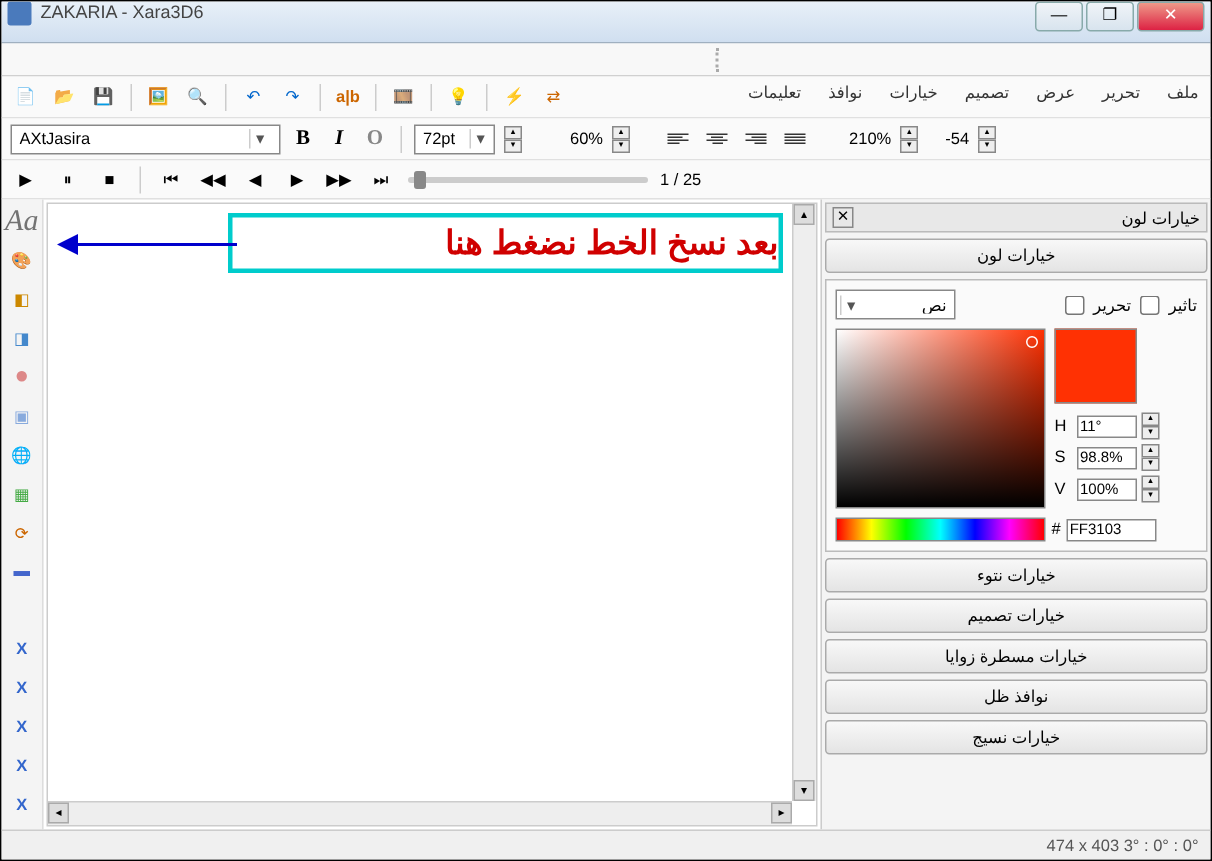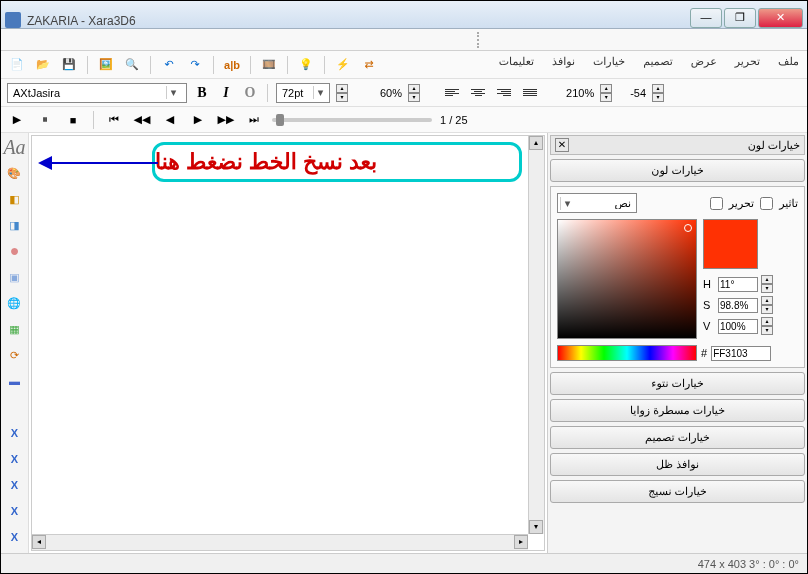--- a/index.html
+++ b/index.html
@@ -1,18 +1,18 @@
 <!DOCTYPE html>
 <html><head>
 <meta charset="utf-8">
 <style>
 * { box-sizing: border-box; margin: 0; padding: 0; }
 body { font-family: Tahoma, Arial, sans-serif; font-size: 11px; background: #fff; width: 808px; height: 574px; overflow: hidden; position: relative; border: 1px solid #000; }
 
-.titlebar { height: 28px; background: linear-gradient(to bottom, #e8f0f8, #d0dff0); display: flex; align-items: flex-end; padding: 0 4px; border-bottom: 1px solid #a0b0c0; }
+.titlebar { height: 28px; background: linear-gradient(to bottom, #e8f0f8, #d0dff0); display: flex; align-items: flex-start; padding: 0 4px; border-bottom: 1px solid #a0b0c0; }
 .titlebar .app-icon { width: 16px; height: 16px; background: #4a7abc; border-radius: 2px; margin-right: 6px; }
 .titlebar .title { color: #444; font-size: 12px; }
 .titlebar .win-controls { margin-left: auto; display: flex; gap: 2px; }
 .win-btn { width: 32px; height: 20px; border: 1px solid #8aa; background: linear-gradient(#f0f4f8,#d8e4ee); border-radius: 3px; text-align: center; line-height: 16px; font-size: 11px; cursor: pointer; }
 .win-btn.close { background: linear-gradient(#e98,#d24); color: #fff; width: 45px; }
 
 .menubar { height: 22px; display: flex; flex-direction: row-reverse; align-items: center; padding: 0 8px; gap: 18px; border-bottom: 1px solid #d0d0d0; background: #f8f8f8; }
 .menubar .menu-item { color: #333; cursor: pointer; margin-top: 44px; }
 .menu-handle { width: 4px; height: 16px; border-left: 2px dotted #aaa; margin-left: auto; }
 
@@ -33,21 +33,21 @@
 
 .workarea { position: absolute; top: 132px; bottom: 20px; left: 0; right: 0; display: flex; }
 .left-tools { width: 28px; background: #f4f4f4; border-right: 1px solid #ddd; display: flex; flex-direction: column; align-items: center; padding: 4px 0; gap: 6px; }
 .lt { width: 20px; height: 20px; border-radius: 2px; cursor: pointer; display: flex; align-items: center; justify-content: center; }
 
 .canvas-area { flex: 1; position: relative; background: #fff; border: 1px solid #ccc; margin: 2px; }
 .canvas-scroll-v { position: absolute; right: 0; top: 0; bottom: 16px; width: 16px; background: #eee; border-left: 1px solid #ccc; }
 .canvas-scroll-h { position: absolute; left: 0; right: 16px; bottom: 0; height: 16px; background: #eee; border-top: 1px solid #ccc; }
 .scroll-btn { width: 14px; height: 14px; background: #ddd; border: 1px solid #aaa; font-size: 8px; text-align: center; line-height: 12px; cursor: pointer; }
 
-.callout { position: absolute; top: 6px; left: 120px; width: 370px; height: 40px; border: 3px solid #00cccc; border-radius: 12px; background: #fff; display: flex; align-items: center; justify-content: flex-end; direction: rtl; }
+.callout { position: absolute; top: 6px; left: 120px; width: 370px; height: 40px; border: 3px solid #00cccc; border-radius: 0; background: #fff; display: flex; align-items: center; justify-content: flex-start; direction: rtl; }
 .callout-text { color: #d00000; font-size: 22px; font-weight: bold; }
 .arrow-line { position: absolute; top: 26px; left: 18px; width: 108px; height: 2px; background: #0000cc; }
 .arrow-head { position: absolute; top: 20px; left: 6px; width: 0; height: 0; border-top: 7px solid transparent; border-bottom: 7px solid transparent; border-right: 14px solid #0000cc; }
 
 .right-panels { width: 260px; background: #f4f4f4; border-left: 1px solid #ccc; display: flex; flex-direction: column; padding: 2px; gap: 4px; }
 .panel-title { background: #e8e8e8; border: 1px solid #bbb; padding: 2px 4px; display: flex; align-items: center; direction: rtl; }
 .panel-title .close-x { margin-right: auto; border: 1px solid #888; width: 14px; height: 14px; text-align: center; line-height: 12px; cursor: pointer; font-size: 10px; }
 .panel-btn { background: linear-gradient(#f8f8f8,#e4e4e4); border: 1px solid #aaa; border-radius: 3px; padding: 4px; text-align: center; cursor: pointer; direction: rtl; }
 .color-panel { border: 1px solid #bbb; background: #fafafa; padding: 6px; display: flex; flex-direction: column; gap: 6px; }
 .color-row { display: flex; align-items: center; gap: 6px; direction: rtl; }
@@ -298,22 +298,22 @@
 
       <div class="hex-row">
         <div class="hue-strip"></div>
         <span>#</span>
         <input value="FF3103" style="">
       </div>
 
     </div>
 
     <div class="panel-btn">خيارات نتوء</div>
+    <div class="panel-btn">خيارات تصميم</div>
     <div class="panel-btn">خيارات مسطرة زوايا</div>
-    <div class="panel-btn">خيارات تصميم</div>
     <div class="panel-btn">نوافذ ظل</div>
     <div class="panel-btn">خيارات نسيج</div>
   </div>
 </div>
 
 <div class="statusbar">
   <span>474 x 403  3° : 0° : 0°</span>
 </div>
 
 </body></html>

